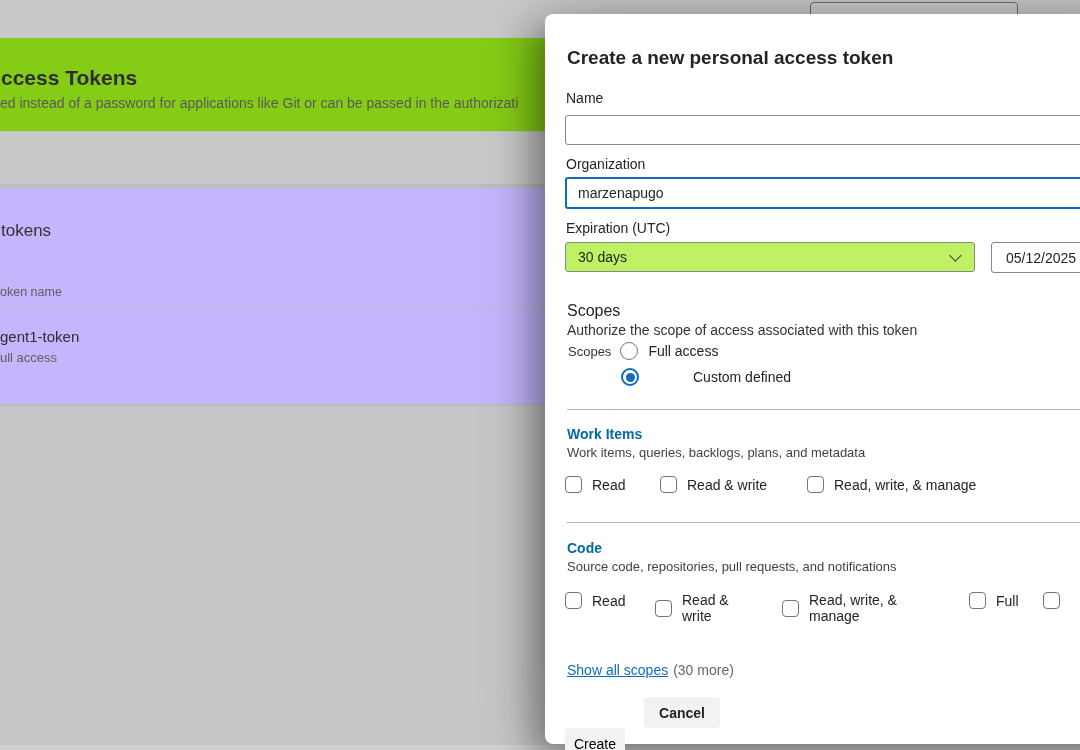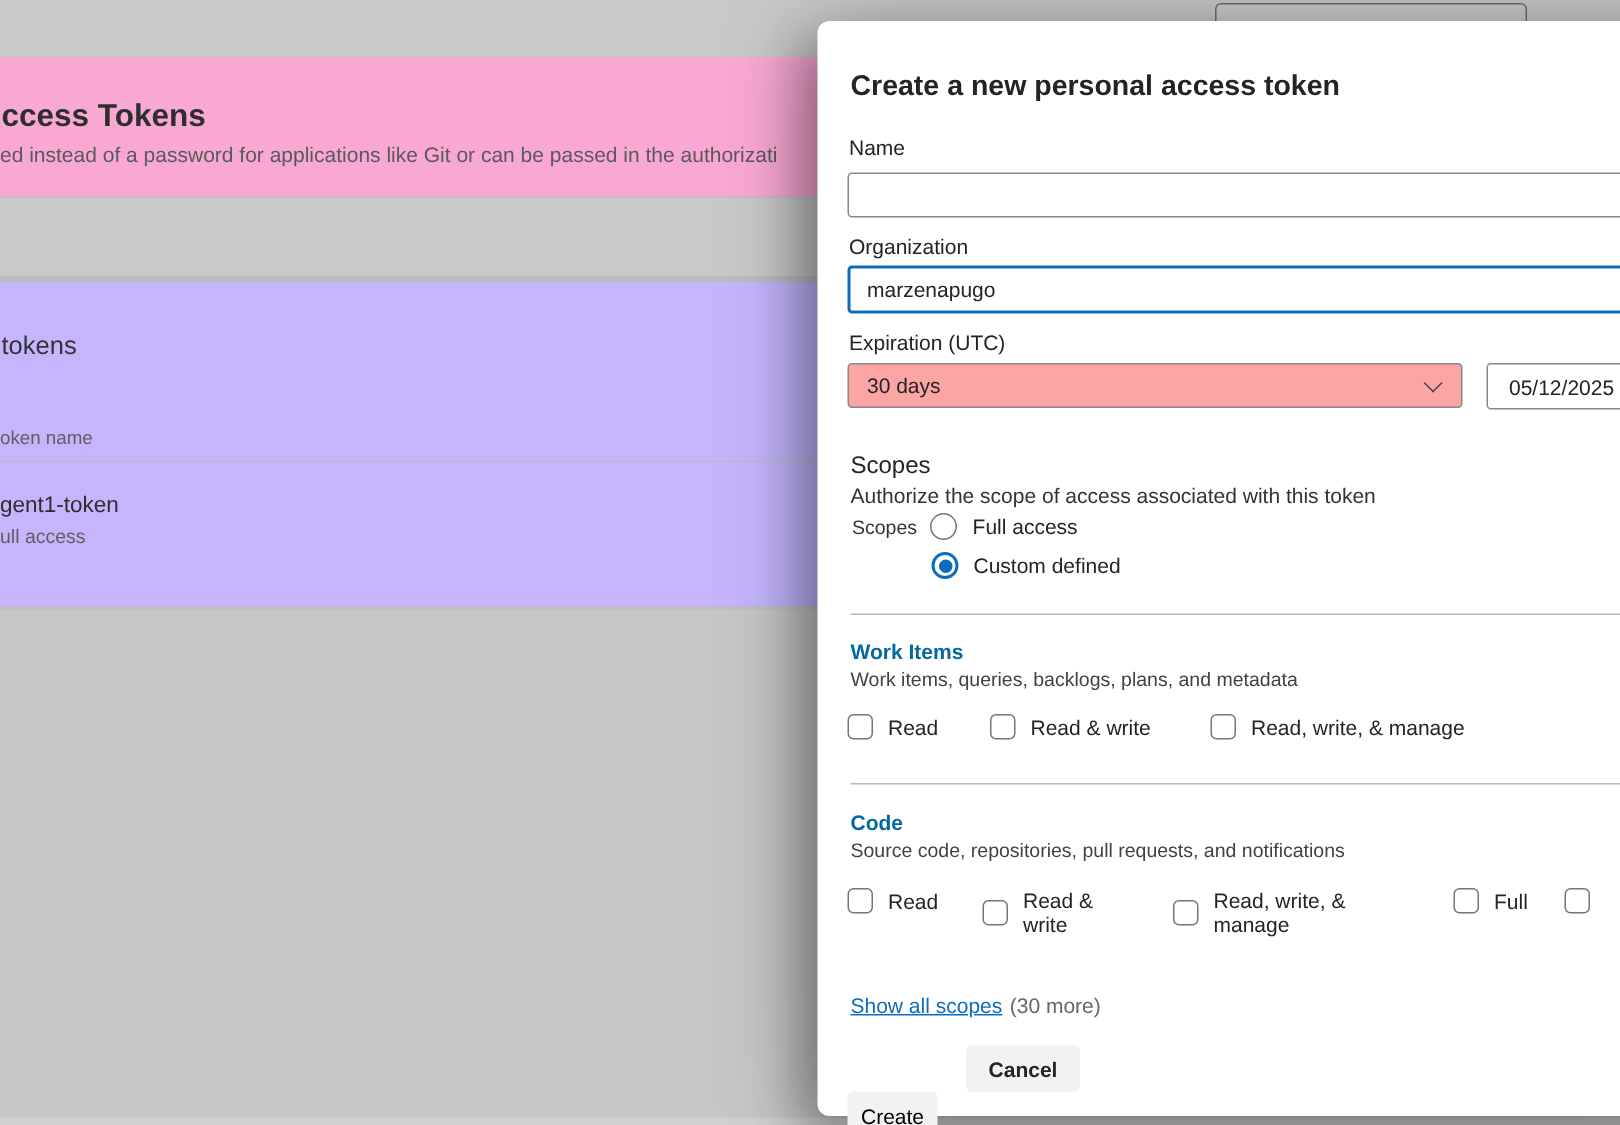--- a/index.html
+++ b/index.html
@@ -8,21 +8,21 @@
     position:relative; overflow:hidden;
     font-family:"Liberation Sans", sans-serif;
     background:#c6c6c6; color:#242424;
   }
   .abs { position:absolute; }
 
   
   .bg-top    { left:0; top:0; width:1080px; height:38px; background:#c9c9c9; }
   .bg-newtoken { left:810px; top:2px; width:208px; height:30px;
                  border:1px solid #6e6e6e; border-radius:4px; background:#cdcdcd; }
-  .bg-header { left:0; top:38px; width:949px; height:93px; background:#f9a8d4; overflow:hidden; }
+  .bg-header { left:0; top:38px; width:949px; height:93px; background:#84cc16; overflow:hidden; }
   .bg-page-heading { position:absolute; left:1px; top:28px; font-size:21px; font-weight:700;
                      color:#2e2e2e; white-space:nowrap; }
   .bg-page-sub { position:absolute; left:0; top:57px; font-size:14px; color:#5a5a5a; white-space:nowrap; }
   .bg-line1 { left:0; top:131px; width:1080px; height:1px; background:#c2c2c2; }
   .bg-mid   { left:0; top:132px; width:1080px; height:52px; background:#c9c9c9; }
   .bg-line2 { left:0; top:184px; width:1080px; height:4px; background:#bdbdbd; }
   .bg-card  { left:0; top:188px; width:1080px; height:216px; background:#c4b5fd; overflow:hidden; }
   .bg-sec-heading { position:absolute; left:1px; top:33px; font-size:17px; color:#333; }
   .bg-col-header  { position:absolute; left:0; top:97px; font-size:12.5px; color:#5f5f5f; }
   .bg-card-divider{ position:absolute; left:0; top:119px; width:100%; height:1px; background:#bdbdbd; }
@@ -49,37 +49,37 @@
     left:20px; width:580px; height:30px;
     border:1px solid #888; border-radius:3px; background:#fff;
     font-family:"Liberation Sans",sans-serif; font-size:14px; color:#242424;
     padding:0 11px; outline:none;
   }
   .inp-name { top:101px; }
   .inp-org  { top:163px; height:32px; border:2px solid #0f6cbd; }
 
   .select-box {
     left:20px; top:228px; width:410px; height:30px;
-    border:1px solid #888; border-radius:3px; background:#fca5a5;
+    border:1px solid #888; border-radius:3px; background:#bef264;
     display:flex; align-items:center; padding:0 12px; font-size:14px; cursor:pointer;
   }
   .chevron { margin-left:auto; width:9px; height:9px; border-left:1.5px solid #444;
              border-bottom:1.5px solid #444; transform:rotate(-45deg) translateY(-3px); }
   .date-box {
     left:446px; top:228px; width:134px; height:31px;
     border:1px solid #888; border-radius:3px; background:#fff;
     display:flex; align-items:center; padding:0 14px; font-size:14px;
   }
 
   .scopes-h    { left:22px; top:288px; font-size:16px; color:#242424; }
   .scopes-desc { left:22px; top:308px; font-size:14px; color:#333; }
 
   .radio-row { display:flex; align-items:center; }
   .radio-row1 { left:23px; top:328px; }
-  .radio-row2 { left:76px; top:354px; }
+  .radio-row2 { left:76px; top:354px;gap:44px; }
   .scopes-inline-lbl { font-size:13px; color:#333; margin-right:9px; }
   .radio { width:18px; height:18px; border-radius:50%; border:1px solid #757575;
            background:#fff; flex:0 0 auto; position:relative; cursor:pointer; }
   .radio.checked { border:2.5px solid #0f6cbd; }
   .radio.checked::after { content:""; position:absolute; left:50%; top:50%; width:9px; height:9px;
            margin:-4.5px 0 0 -4.5px; border-radius:50%; background:#0f6cbd; }
   .radio-lbl { margin-left:10px; font-size:14px; color:#242424; }
 
   .divider { left:22px; width:578px; height:1px; background:#b8b8b8; }
   .divider1 { top:395px; } .divider2 { top:508px; }

